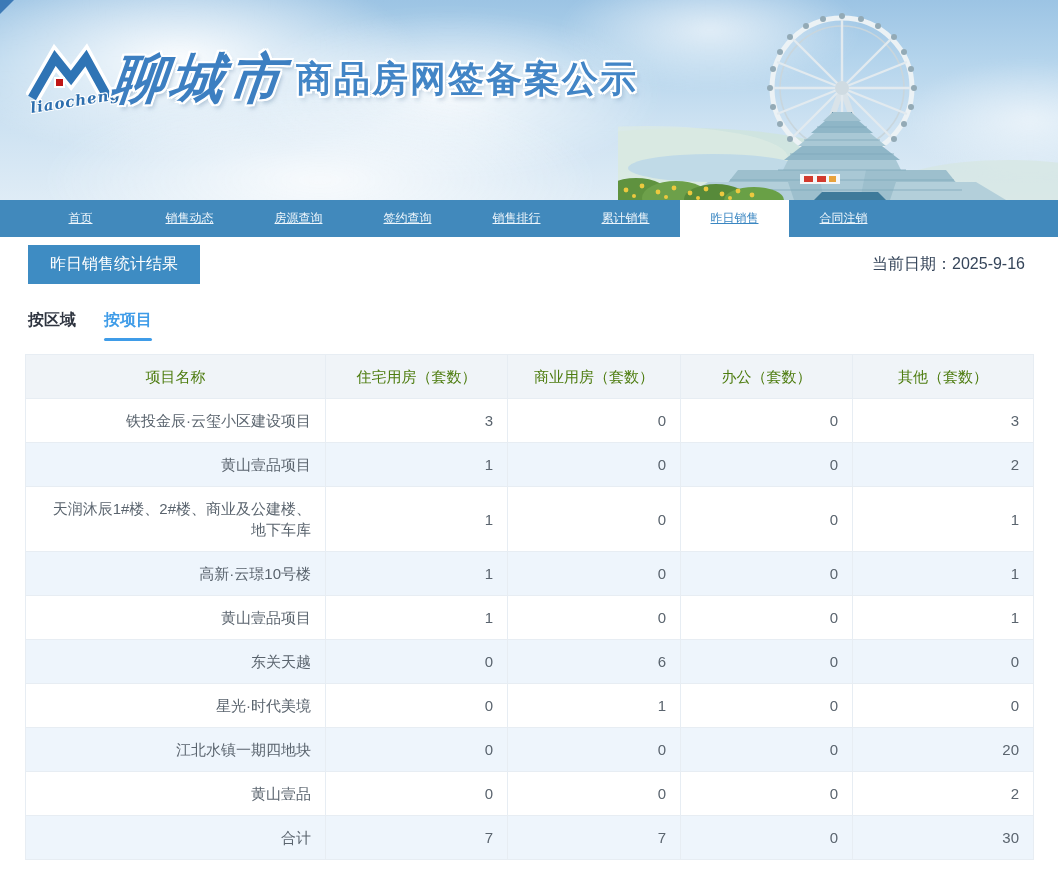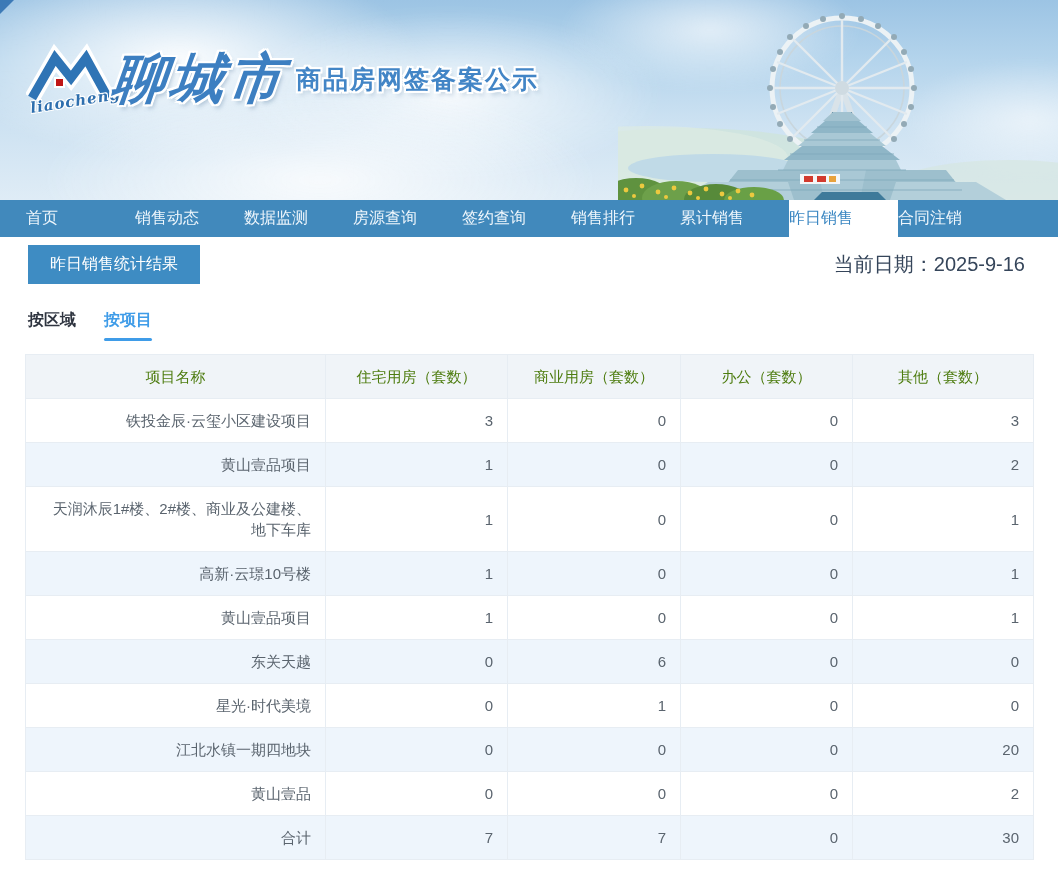--- a/index.html
+++ b/index.html
@@ -34,35 +34,35 @@
   .logo{position:relative;width:86px;height:78px;flex:0 0 auto;}
   .logo-script{position:absolute;left:4px;bottom:8px;font-size:15px;font-weight:700;
     font-style:italic;font-family:"DejaVu Serif","Liberation Serif",serif;
     color:#2e6fae;transform:rotate(-9deg);letter-spacing:1px;
     text-shadow:-1px -1px 0 #fff,1px -1px 0 #fff,-1px 1px 0 #fff,1px 1px 0 #fff;}
   .city-name{font-family:"DejaVu Serif","Liberation Serif",serif;
     font-size:54px;font-weight:700;font-style:italic;color:#3d7fc1;
     letter-spacing:4px;margin-right:10px;transform:skewX(-6deg);
     text-shadow:-2px -2px 0 #fff,2px -2px 0 #fff,-2px 2px 0 #fff,2px 2px 0 #fff,
       -2px 0 0 #fff,2px 0 0 #fff,0 -2px 0 #fff,0 2px 0 #fff,3px 4px 4px rgba(70,110,150,.35);}
-  .site-title{font-size:25px;font-weight:700;color:var(--title-blue);letter-spacing:2px;
+  .site-title{font-size:36px;font-weight:700;color:var(--title-blue);letter-spacing:2px;
     text-shadow:-2px -2px 0 #fff,2px -2px 0 #fff,-2px 2px 0 #fff,2px 2px 0 #fff,
       -2px 0 0 #fff,2px 0 0 #fff,0 -2px 0 #fff,0 2px 0 #fff,3px 4px 4px rgba(70,110,150,.3);}
   
   .nav{display:flex;width:1058px;height:37px;background:var(--nav-blue);padding-left:26px;}
-  .nav-item{width:109px;height:37px;display:flex;align-items:center;justify-content:flex-start;
-    font-size:16px;color:#eef6fc;cursor:pointer;flex:0 0 auto;}
+  .nav-item{width:109px;height:37px;display:flex;align-items:center;justify-content:center;
+    font-size:12px;color:#eef6fc;cursor:pointer;flex:0 0 auto;text-decoration:underline;}
   .nav-item.active{background:#fff;color:#3b87c2;}
   
   .content{padding:8px 25px 0 25px;background:#fff;}
   .toolbar{display:flex;align-items:center;justify-content:space-between;}
   .result-btn{display:inline-block;background:var(--button-blue);color:#fff;border:none;
     font-size:16px;padding:9px 22px;margin-left:3px;cursor:pointer;
     font-family:"Liberation Sans","DejaVu Sans",sans-serif;}
-  .date-wrap{font-size:20px;color:#35455a;margin-right:8px;}
+  .date-wrap{font-size:16px;color:#35455a;margin-right:8px;}
   .tabs{display:flex;margin-top:26px;margin-left:3px;}
   .tab{font-size:16px;font-weight:700;color:#2f3540;margin-right:28px;cursor:pointer;
     padding-bottom:10px;position:relative;}
   .tab.active{color:var(--tab-active-blue);}
   .tab.active::after{content:"";position:absolute;left:0;right:0;bottom:0;height:3px;
     border-radius:2px;background:var(--tab-active-blue);}
   
   table{border-collapse:collapse;table-layout:fixed;width:1008px;margin-top:13px;}
   th,td{border:1px solid var(--border-col);text-align:center;font-size:15px;
     padding:11px 14px;line-height:21px;}
@@ -196,23 +196,20 @@
 </div>
 
 <nav class="nav">
     <div class="nav-item">
       <span>首页</span>
     </div>
     <div class="nav-item">
       <span>销售动态</span>
     </div>
     <div class="nav-item">
-      <span>数据监测</span>
-    </div>
-    <div class="nav-item">
       <span>房源查询</span>
     </div>
     <div class="nav-item">
       <span>签约查询</span>
     </div>
     <div class="nav-item">
       <span>销售排行</span>
     </div>
     <div class="nav-item">
       <span>累计销售</span>

